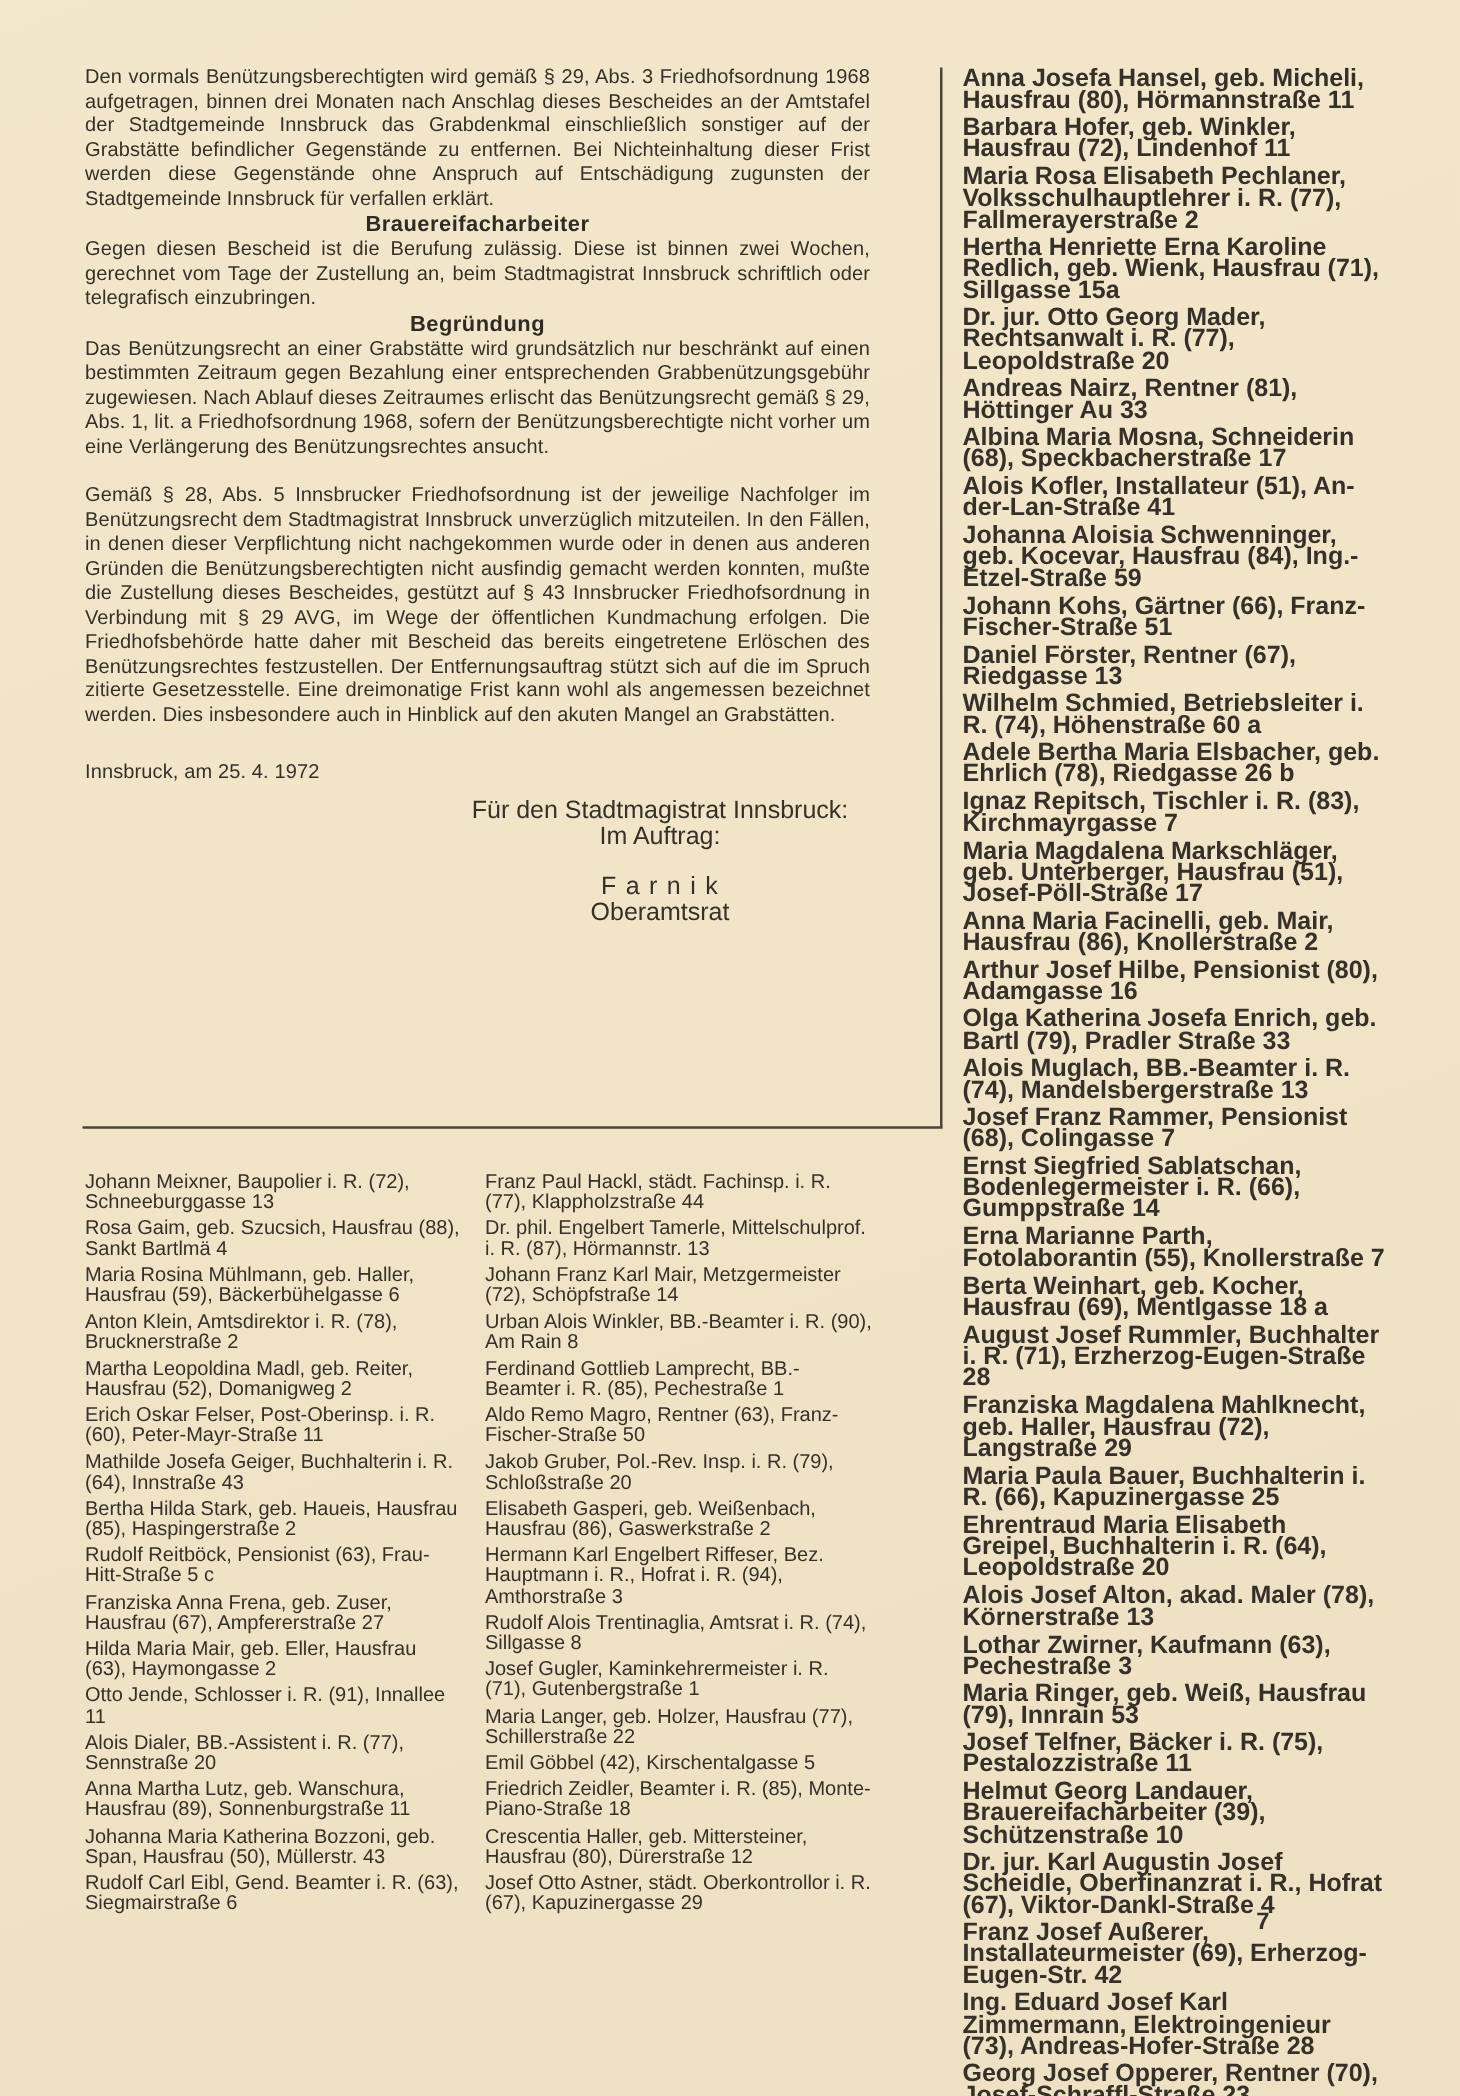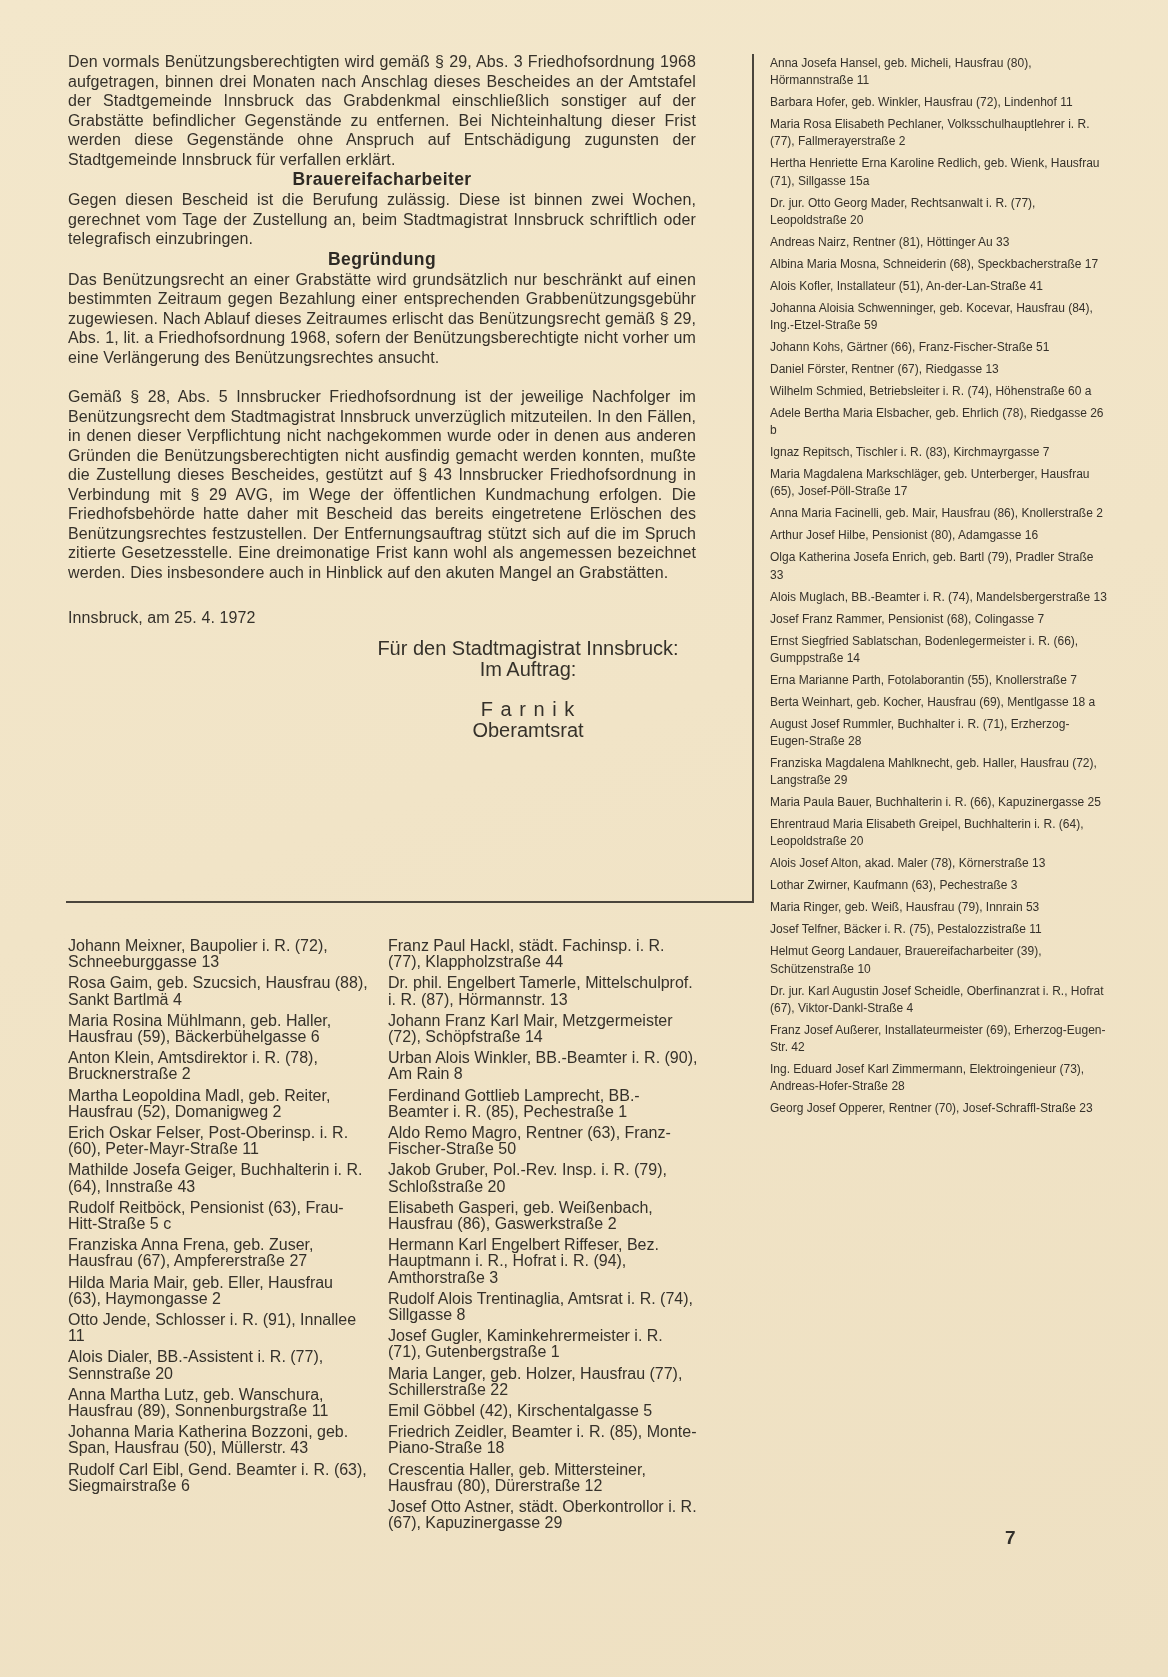--- a/index.html
+++ b/index.html
@@ -54,21 +54,21 @@
   
   .list{position:absolute;}
   .list p{
     margin:0 0 4.8px 0;
     text-align:left;
   }
   .bcol p{font-size:16px;line-height:16.2px;margin-bottom:5px;}
   .col-bottom-1{left:68px;top:938px;width:300px;}
   .col-bottom-2{left:388px;top:938px;width:310px;}
   .col-right{left:770px;top:55px;width:338px;}
-  .col-right p{font-size:12px;line-height:17.2px;}
+  .col-right p{font-size:20px;line-height:17.2px;font-weight:bold;}
   
   .page-number{
     position:absolute;left:1005px;top:1527px;
     font-size:19px;font-weight:bold;color:#33302b;
   }
 </style>
 </head>
 <body>
 
 <div class="page">
@@ -101,20 +101,21 @@
 
   <div class="list bcol col-bottom-1">
 
   <p>Johann Meixner, Baupolier i. R. (72), Schneeburggasse 13</p>
       <p>Rosa Gaim, geb. Szucsich, Hausfrau (88), Sankt Bartlmä 4</p>
       <p>Maria Rosina Mühlmann, geb. Haller, Hausfrau (59), Bäckerbühelgasse 6</p>
       <p>Anton Klein, Amtsdirektor i. R. (78), Brucknerstraße 2</p>
       <p>Martha Leopoldina Madl, geb. Reiter, Hausfrau (52), Domanigweg 2</p>
       <p>Erich Oskar Felser, Post-Oberinsp. i. R. (60), Peter-Mayr-Straße 11</p>
       <p>Mathilde Josefa Geiger, Buchhalterin i. R. (64), Innstraße 43</p>
+      <p>Bertha Hilda Stark, geb. Haueis, Hausfrau (85), Haspingerstraße 2</p>
       <p>Rudolf Reitböck, Pensionist (63), Frau-Hitt-Straße 5 c</p>
       <p>Franziska Anna Frena, geb. Zuser, Hausfrau (67), Ampfererstraße 27</p>
       <p>Hilda Maria Mair, geb. Eller, Hausfrau (63), Haymongasse 2</p>
       <p>Otto Jende, Schlosser i. R. (91), Innallee 11</p>
       <p>Alois Dialer, BB.-Assistent i. R. (77), Sennstraße 20</p>
       <p>Anna Martha Lutz, geb. Wanschura, Hausfrau (89), Sonnenburgstraße 11</p>
       <p>Johanna Maria Katherina Bozzoni, geb. Span, Hausfrau (50), Müllerstr. 43</p>
       <p>Rudolf Carl Eibl, Gend. Beamter i. R. (63), Siegmairstraße 6</p>
     </div>
 
@@ -147,21 +148,21 @@
       <p>Dr. jur. Otto Georg Mader, Rechtsanwalt i. R. (77), Leopoldstraße 20</p>
       <p>Andreas Nairz, Rentner (81), Höttinger Au 33</p>
       <p>Albina Maria Mosna, Schneiderin (68), Speckbacherstraße 17</p>
       <p>Alois Kofler, Installateur (51), An-der-Lan-Straße 41</p>
       <p>Johanna Aloisia Schwenninger, geb. Kocevar, Hausfrau (84), Ing.-Etzel-Straße 59</p>
       <p>Johann Kohs, Gärtner (66), Franz-Fischer-Straße 51</p>
       <p>Daniel Förster, Rentner (67), Riedgasse 13</p>
       <p>Wilhelm Schmied, Betriebsleiter i. R. (74), Höhenstraße 60 a</p>
       <p>Adele Bertha Maria Elsbacher, geb. Ehrlich (78), Riedgasse 26 b</p>
       <p>Ignaz Repitsch, Tischler i. R. (83), Kirchmayrgasse 7</p>
-      <p>Maria Magdalena Markschläger, geb. Unterberger, Hausfrau (65), Josef-Pöll-Straße 17</p>
+      <p>Maria Magdalena Markschläger, geb. Unterberger, Hausfrau (51), Josef-Pöll-Straße 17</p>
       <p>Anna Maria Facinelli, geb. Mair, Hausfrau (86), Knollerstraße 2</p>
       <p>Arthur Josef Hilbe, Pensionist (80), Adamgasse 16</p>
       <p>Olga Katherina Josefa Enrich, geb. Bartl (79), Pradler Straße 33</p>
       <p>Alois Muglach, BB.-Beamter i. R. (74), Mandelsbergerstraße 13</p>
       <p>Josef Franz Rammer, Pensionist (68), Colingasse 7</p>
       <p>Ernst Siegfried Sablatschan, Bodenlegermeister i. R. (66), Gumppstraße 14</p>
       <p>Erna Marianne Parth, Fotolaborantin (55), Knollerstraße 7</p>
       <p>Berta Weinhart, geb. Kocher, Hausfrau (69), Mentlgasse 18 a</p>
       <p>August Josef Rummler, Buchhalter i. R. (71), Erzherzog-Eugen-Straße 28</p>
       <p>Franziska Magdalena Mahlknecht, geb. Haller, Hausfrau (72), Langstraße 29</p>

